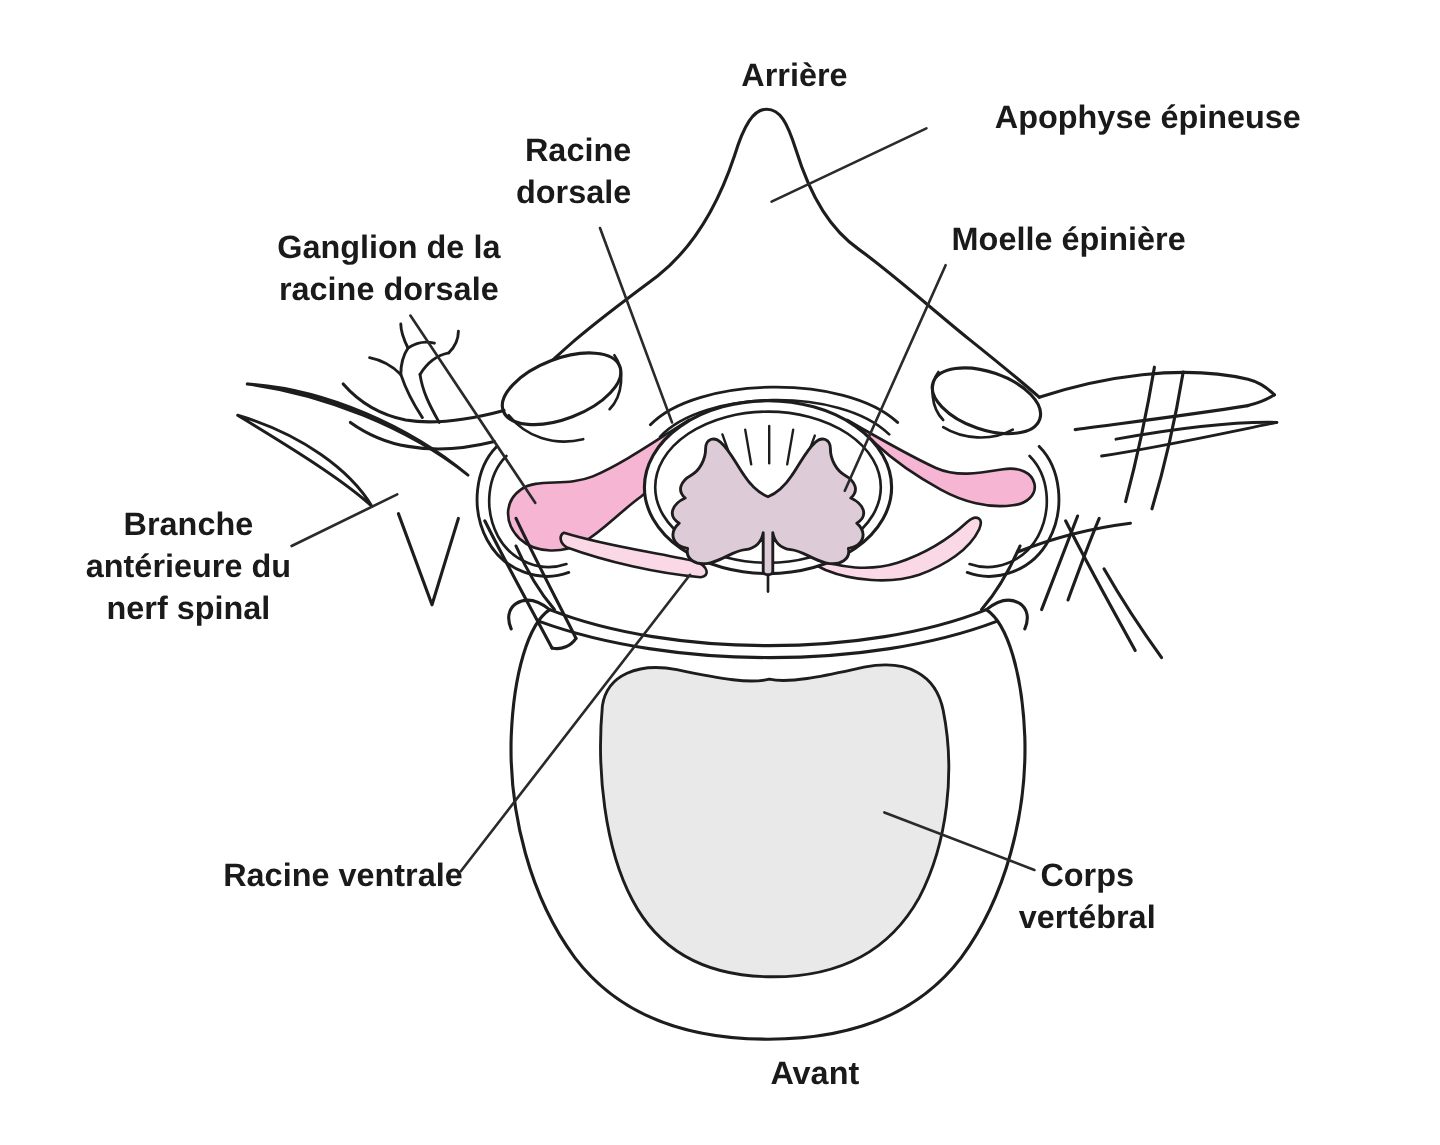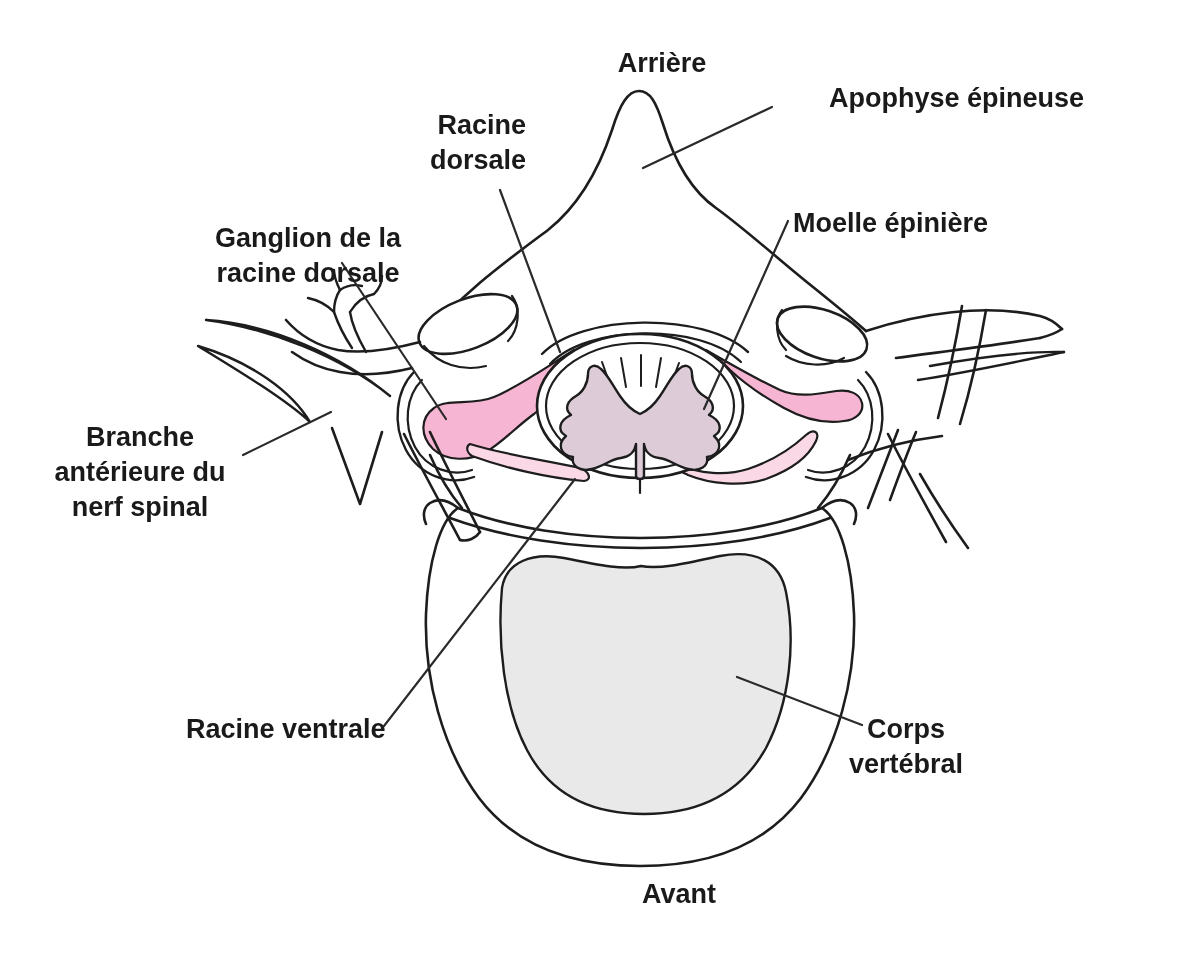--- a/index.html
+++ b/index.html
@@ -122,23 +122,23 @@
         <path d="M 384,726 L 575,479"></path>
         <path d="M 862,725 L 737,677"></path>
       </g>
     </g>
   </svg>
 
   <div class="lbl" style="left:662px;top:46px;">Arrière</div>
   <div class="lbl" style="left:478px;top:108px;text-align:right;">Racine
 dorsale</div>
   <div class="lbl left" style="left:781px;top:81px;margin-left:48px;">Apophyse épineuse</div>
-  <div class="lbl left" style="left:793px;top:206px;">Moelle épinière</div>
-  <div class="lbl" style="left:308px;top:189px;margin-top:32px;">Ganglion de la
+  <div class="lbl left" style="left:793px;top:182px;">Moelle épinière</div>
+  <div class="lbl" style="left:324px;top:189px;">Ganglion de la
 racine dorsale</div>
-  <div class="lbl" style="left:140px;top:420px;">Branche
+  <div class="lbl" style="left:157px;top:420px;">Branche
 antérieure du
 nerf spinal</div>
   <div class="lbl left" style="left:186px;top:712px;">Racine ventrale</div>
   <div class="lbl" style="left:906px;top:712px;">Corps
 vertébral</div>
   <div class="lbl" style="left:679px;top:877px;">Avant</div>
 </div>
 
 </body></html>

